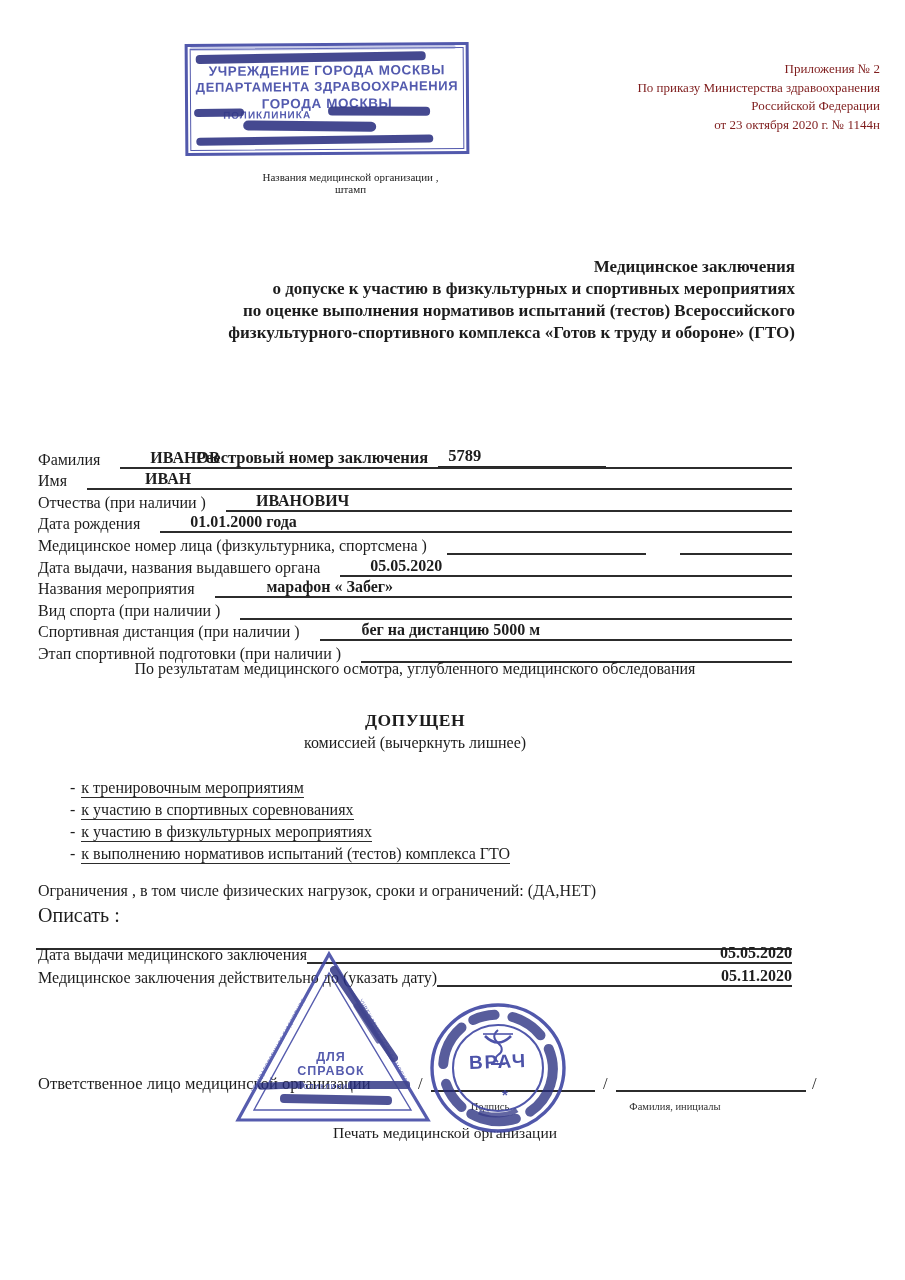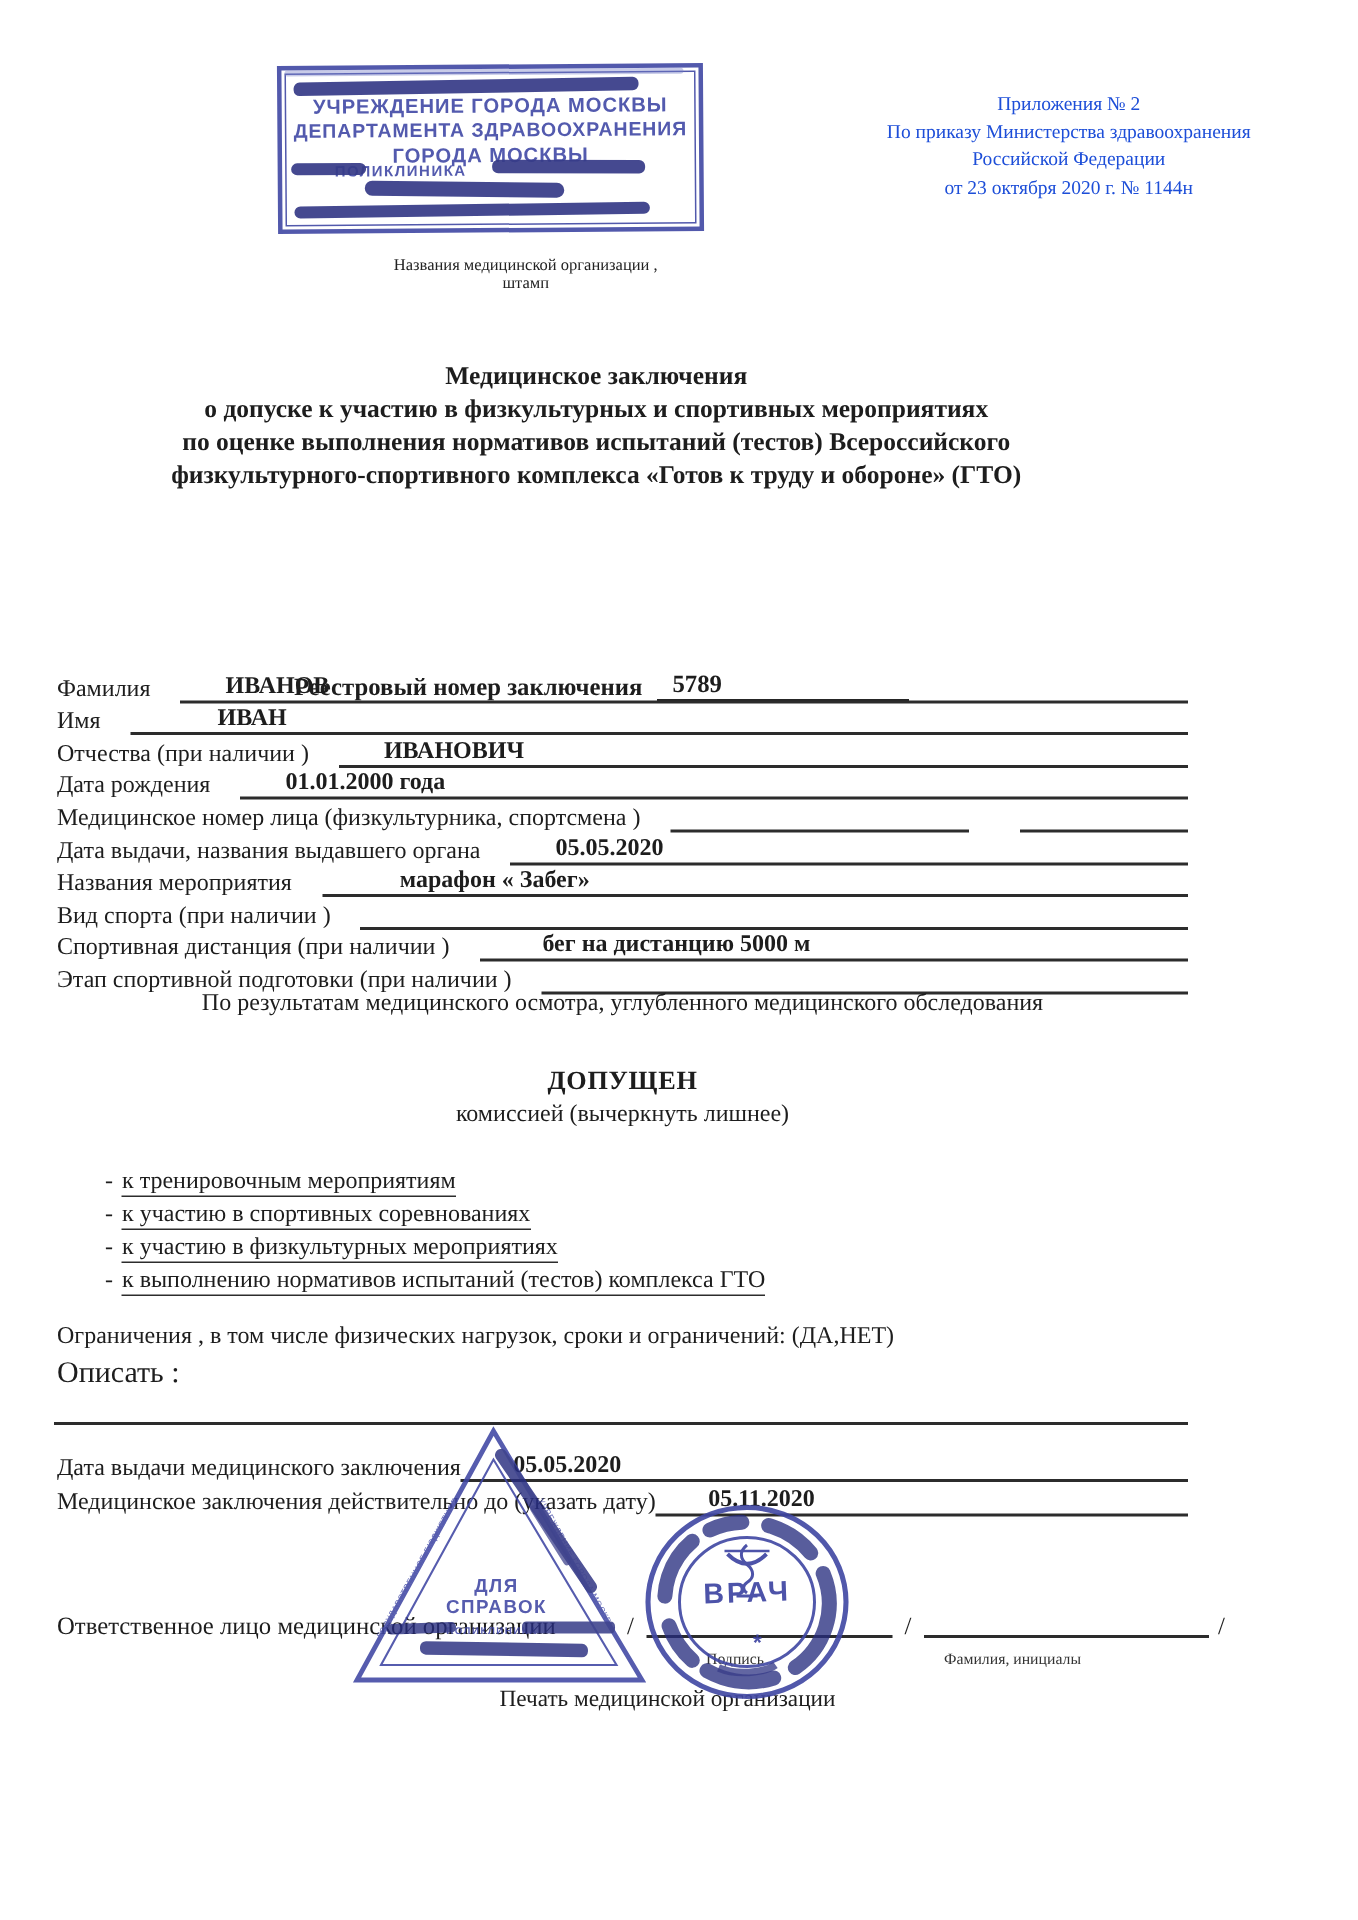--- a/index.html
+++ b/index.html
@@ -17,25 +17,25 @@
   .os-l2{top:33px;font-size:13px;}
   .os-l3{top:50px;font-size:13.5px;}
   .os-l4{top:63px;font-size:10px;letter-spacing:1px;}
   .scb{position:absolute;background:#262b7e;border-radius:4px;opacity:.93;}
   .scb-smear{position:absolute;background:#6a72c0;opacity:.4;border-radius:3px;}
 
   .org-caption{position:absolute;left:258px;top:171px;width:185px;text-align:center;
     font-size:11px;color:#222;}
 
   
-  .order-ref{position:absolute;left:545px;top:60px;width:335px;text-align:center;
-    font-size:13px;line-height:18.5px;color:#1d4ed8;}
-
-  
-  .title{position:absolute;left:0;top:240px;width:795px;text-align:center;
+  .order-ref{position:absolute;left:545px;top:60px;width:335px;text-align:right;
+    font-size:13px;line-height:18.5px;color:#7f1d1d;}
+
+  
+  .title{position:absolute;left:0;top:256px;width:795px;text-align:right;
     font-size:17px;font-weight:700;line-height:22px;}
 
   
   .registry{position:absolute;left:196px;top:406px;display:flex;align-items:flex-end;height:24px;
     font-size:16.5px;font-weight:700;margin-top:38px;}
   .registry .rval{display:inline-block;width:158px;margin-left:10px;border-bottom:2.5px solid #262626;
     padding-left:10px;white-space:nowrap;}
 
   
   .fields{position:absolute;left:38px;top:447px;width:754px;}
@@ -58,21 +58,21 @@
   .aitem{border-bottom:1.7px solid #2c2c2c;padding-bottom:1px;}
 
   
   .restr-intro{position:absolute;left:38px;top:882px;width:760px;font-size:16px;}
   .descr-row{position:absolute;left:38px;top:904px;width:754px;display:flex;align-items:flex-start;
     height:22px;font-size:20px;flex-direction:column;}
   .descr-row .dline{flex:1;border-bottom:2px solid #2c2c2c;margin-left:12px;}
   .cont-line{position:absolute;left:36px;top:926px;width:756px;height:22px;border-bottom:2px solid #2c2c2c;}
 
   
-  .dates{position:absolute;left:38px;top:966px;width:754px;}
+  .dates{position:absolute;left:38px;top:942px;width:754px;text-align:right;}
   .drow{display:flex;align-items:flex-end;height:22.4px;font-size:16px;white-space:nowrap;}
   .drow .dval{flex:1;border-bottom:2px solid #2c2c2c;font-weight:700;padding-left:35px;line-height:19px;}
 
   
   .sig{position:absolute;left:38px;top:1072px;width:754px;height:24px;font-size:16.5px;}
   .sig .slbl{position:absolute;left:0;bottom:2px;white-space:nowrap;}
   .sig .sl1{position:absolute;left:380px;bottom:2px;}
   .sig .su1{position:absolute;left:393px;bottom:4px;width:164px;border-bottom:2px solid #2c2c2c;height:18px;}
   .sig .sl2{position:absolute;left:565px;bottom:2px;}
   .sig .su2{position:absolute;left:578px;bottom:4px;width:190px;border-bottom:2px solid #2c2c2c;height:18px;}

